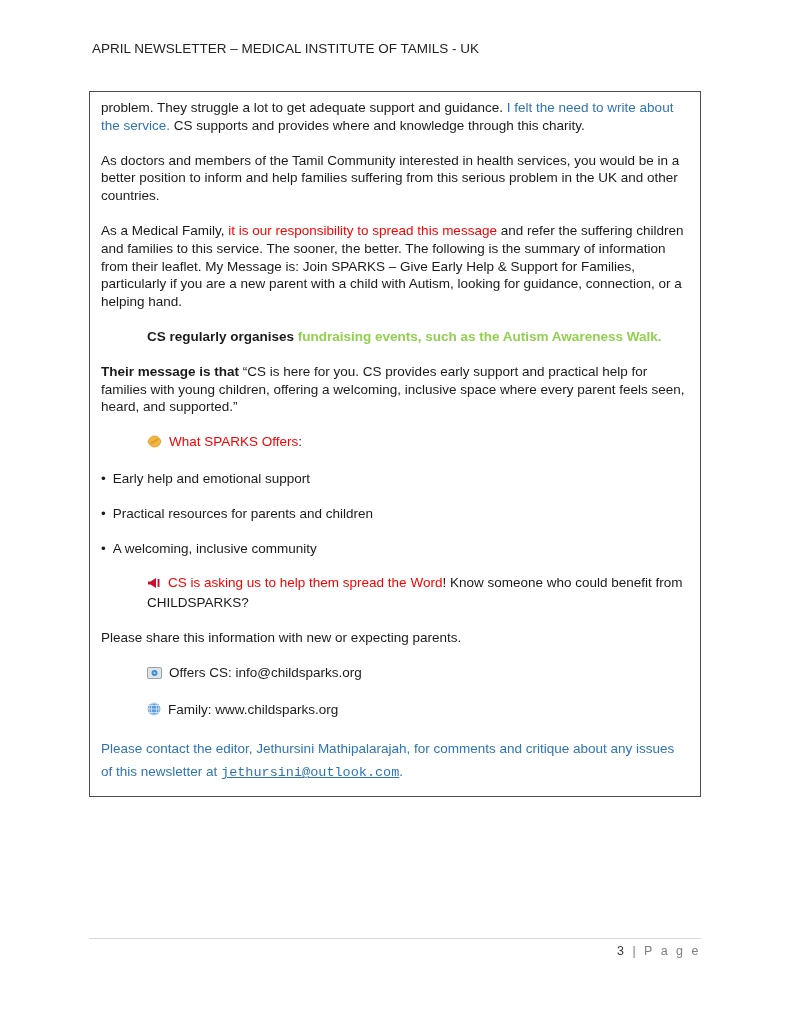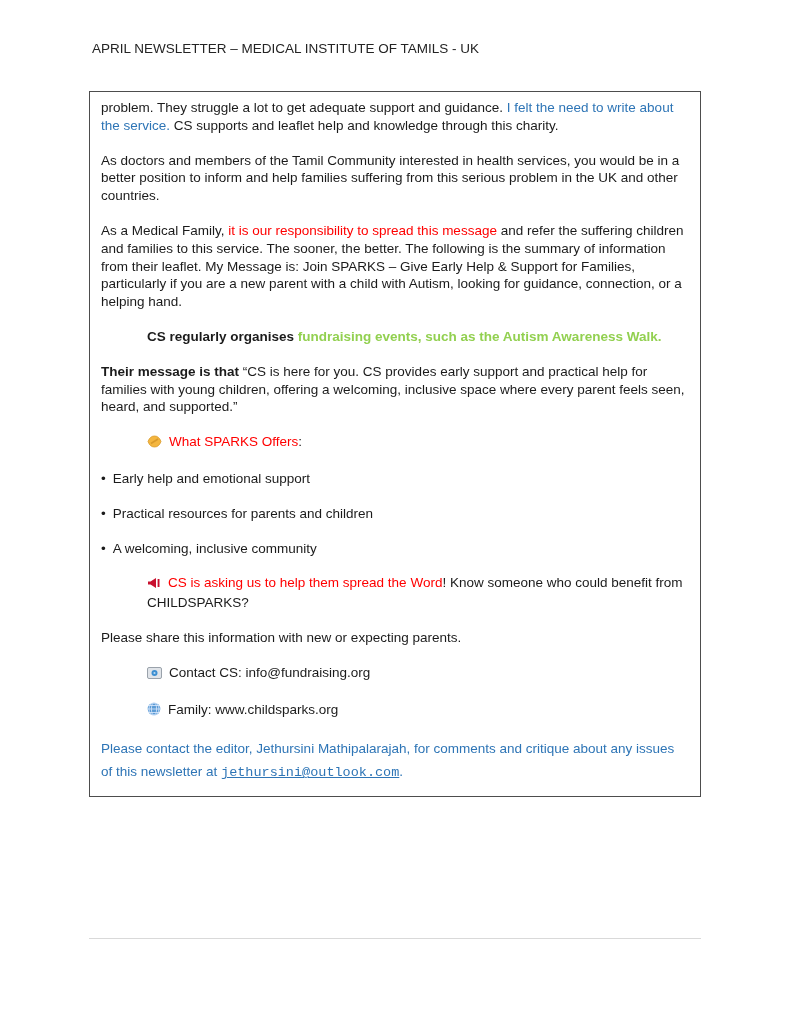--- a/index.html
+++ b/index.html
@@ -67,21 +67,21 @@
 </style>
 </head>
 <body>
 
 <div class="page">
 
   <div class="header">APRIL NEWSLETTER – MEDICAL INSTITUTE OF TAMILS - UK</div>
 
   <div class="content-box">
 
-    <p class="para"><span>problem. They struggle a lot to get adequate support and guidance. </span><span class="blue">I felt the need to write about the service.</span><span> CS supports and leaflet help and knowledge through this charity.</span></p>
+    <p class="para"><span>problem. They struggle a lot to get adequate support and guidance. </span><span class="blue">I felt the need to write about the service.</span><span> CS supports and provides where and knowledge through this charity.</span></p>
 
     <p class="para">As doctors and members of the Tamil Community interested in health services, you would be in a better position to inform and help families suffering from this serious problem in the UK and other countries.</p>
 
     <p class="para"><span>As a Medical Family, </span><span class="red">it is our responsibility to spread this message</span><span> and refer the suffering children and families to this service. The sooner, the better. The following is the summary of information from their leaflet. My Message is: Join SPARKS – Give Early Help &amp; Support for Families, particularly if you are a new parent with a child with Autism, looking for guidance, connection, or a helping hand.</span></p>
 
     <p class="para indent"><span class="bold">CS regularly organises </span><span class="green">fundraising events, such as the Autism Awareness Walk.</span></p>
 
     <p class="para"><span class="bold">Their message is that </span><span>“CS is here for you. CS provides early support and practical help for families with young children, offering a welcoming, inclusive space where every parent feels seen, heard, and supported.”</span></p>
 
     <p class="para indent"><span class="icon"><svg width="15" height="13" viewBox="0 0 15 13">
@@ -100,33 +100,34 @@
             <path d="M1 4.5 h2.5 L9 1 v10 L3.5 7.5 H1 Z" fill="#C8102E"></path>
             <rect x="10.6" y="2" width="1.9" height="8" fill="#C8102E"></rect>
           </svg></span><span class="red">CS is asking us to help them spread the Word</span><span>! Know someone who could benefit from CHILDSPARKS?</span></p>
 
     <p class="para">Please share this information with new or expecting parents.</p>
 
     <p class="para indent"><span class="icon"><svg width="15" height="12" viewBox="0 0 15 12">
             <rect x="0.5" y="0.5" width="14" height="11" rx="1.5" fill="#e0e4e9" stroke="#9aa2ab"></rect>
             <circle cx="7.5" cy="6" r="3" fill="#3d8fd1"></circle>
             <circle cx="7.5" cy="6" r="1.1" fill="#bcd9f0"></circle>
-          </svg></span><span>Contact CS: info@fundraising.org</span></p>
+          </svg></span><span>Offers CS: info@childsparks.org</span></p>
 
     <p class="para indent"><span class="icon"><svg width="14" height="14" viewBox="0 0 14 14">
             <circle cx="7" cy="7" r="6.3" fill="#5B9BD5"></circle>
             <g stroke="#ddeafc" stroke-width="0.8" fill="none">
               <ellipse cx="7" cy="7" rx="2.6" ry="6.3"></ellipse>
               <ellipse cx="7" cy="7" rx="5" ry="6.3"></ellipse>
               <line x1="0.7" y1="7" x2="13.3" y2="7"></line>
               <line x1="1.5" y1="3.5" x2="12.5" y2="3.5"></line>
               <line x1="1.5" y1="10.5" x2="12.5" y2="10.5"></line>
             </g>
           </svg></span><span>Family: www.childsparks.org</span></p>
 
     <p class="para editor-note last"><span>Please contact the editor, Jethursini Mathipalarajah, for comments and critique about any issues of this newsletter at </span><a class="email-link">jethursini@outlook.com</a><span>.</span></p>
 
   </div>
 
   <div class="footer-rule"></div>
 
+  <div class="page-number"><span class="num">3</span> <span>|</span> <span>P a g e</span></div>
 
 </div>
 
 </body></html>

